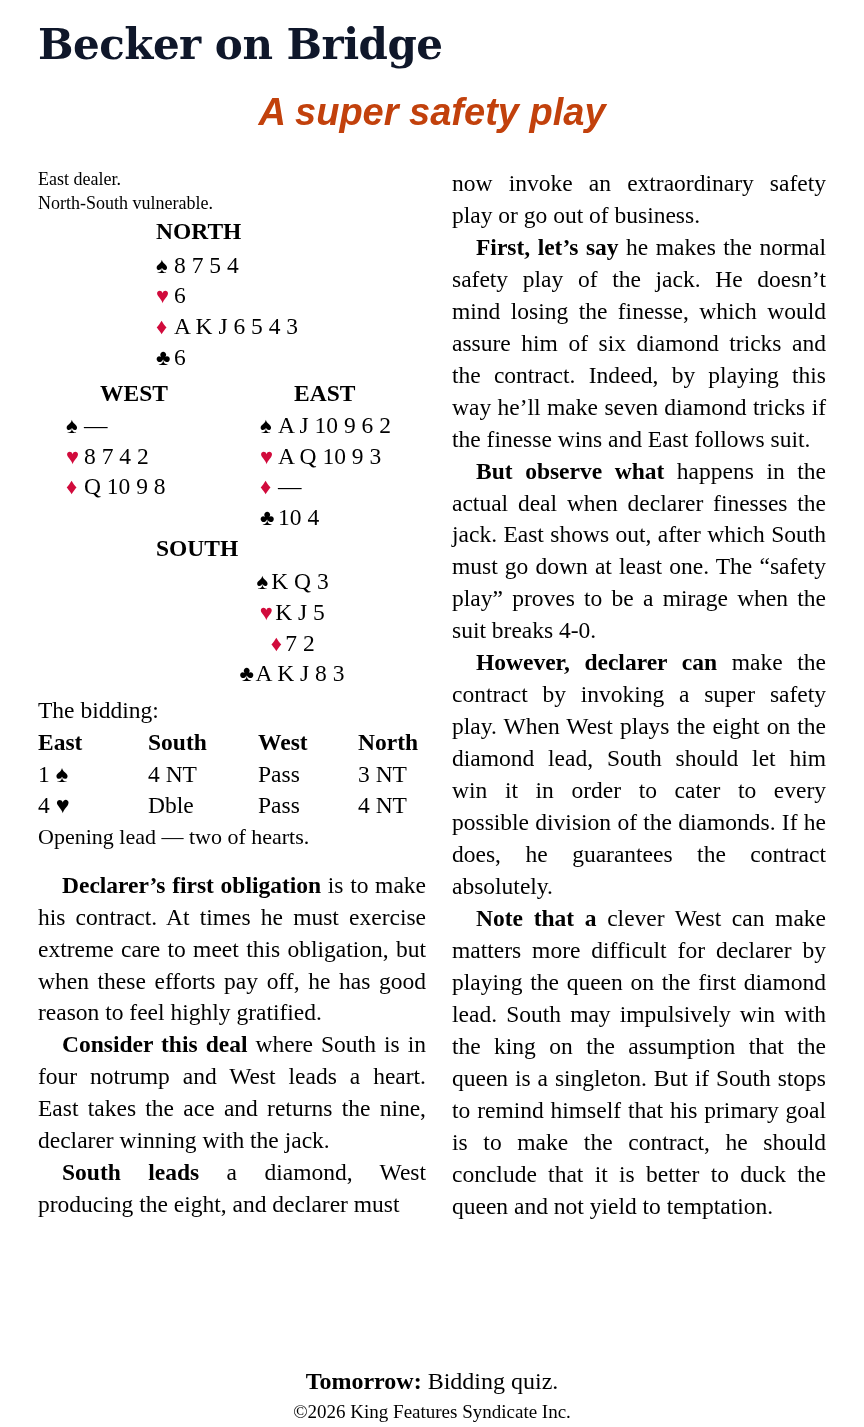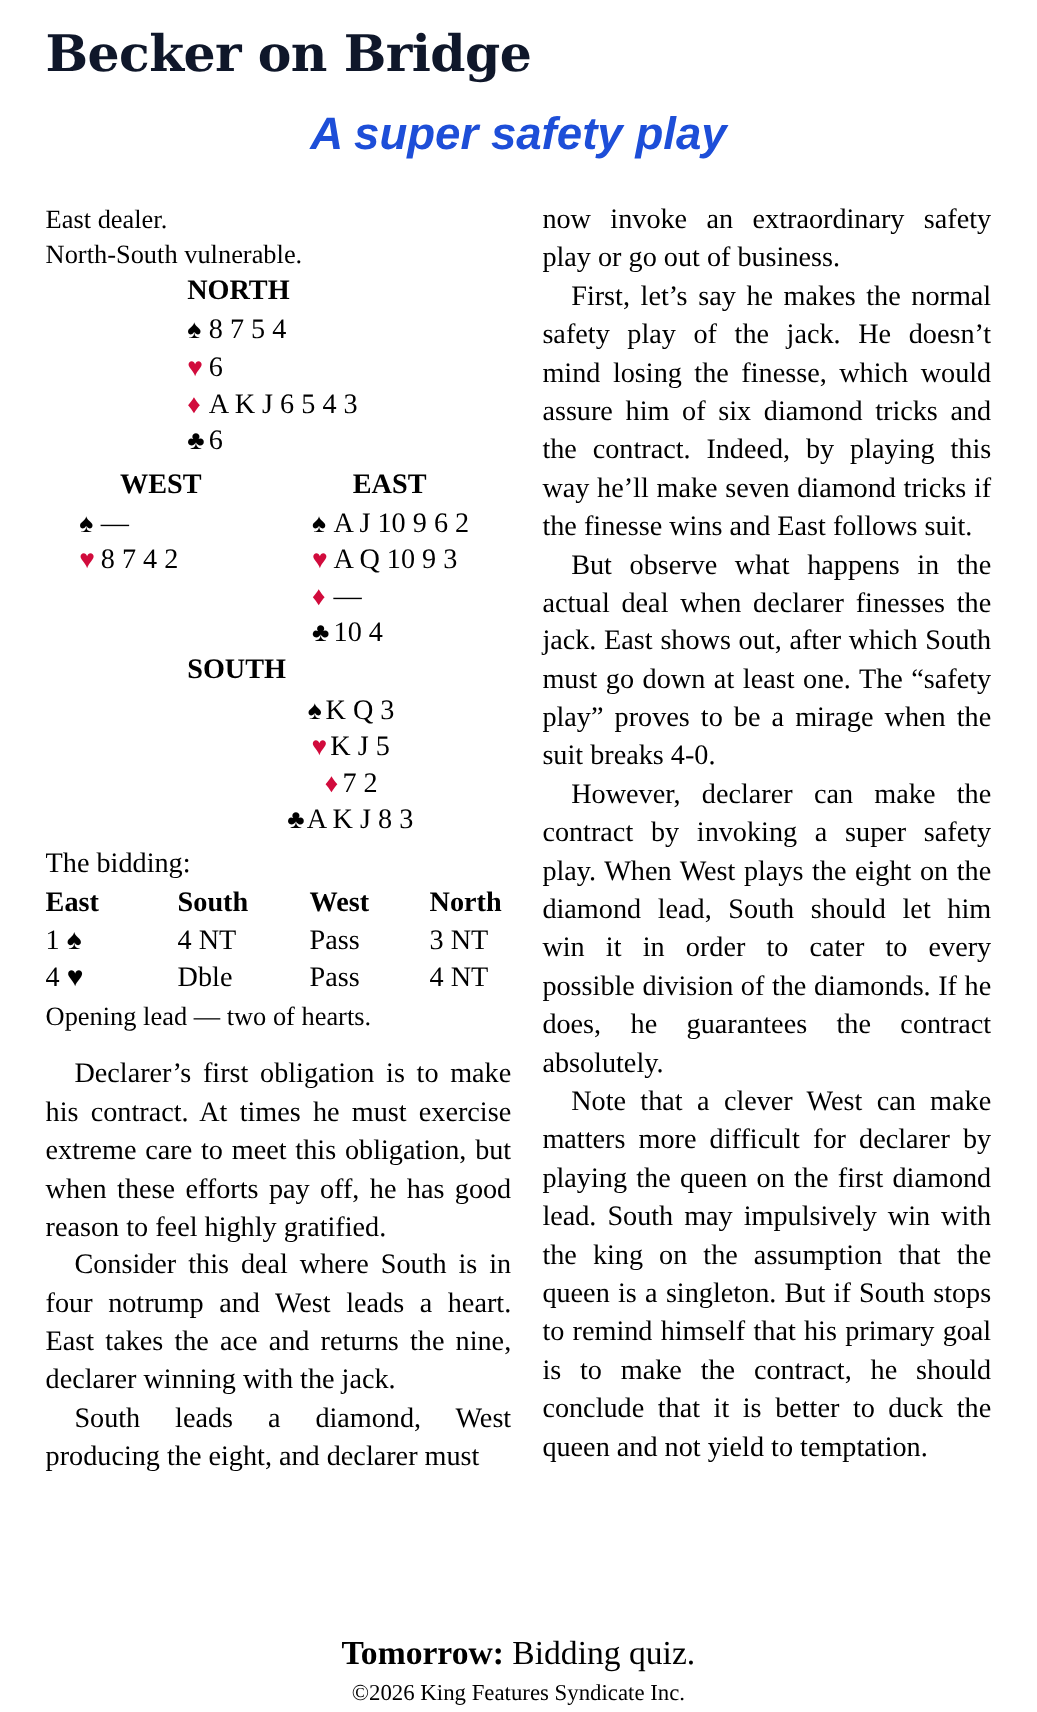--- a/index.html
+++ b/index.html
@@ -29,38 +29,38 @@
     letter-spacing: -0.5px;
     margin-top: 20px;
     margin-bottom: 4px;
   }
   .headline {
     text-align: center;
     font-family: "Liberation Sans", sans-serif;
     font-style: italic;
     font-weight: bold;
     font-size: 38px;
-    color: #1d4ed8;
+    color: #c2410c;
     margin-top: 22px;
     margin-bottom: 14px;
   }
   .columns {
     display: flex;
     gap: 26px;
     margin-top: 34px;
   }
   .col {
     width: 388px;
     font-size: 23.5px;
     line-height: 1.36;
     text-align: justify;
   }
   .col.left { text-align: left; }
   .dealer-line {
-    font-size: 22px;
+    font-size: 18px;
     line-height: 1.33;
   }
   .north-block {
     margin-top: 2px;
     padding-left: 118px;
   }
   .south-block {
     padding-left: 118px;
     margin-top: 2px;
     text-align: center;
@@ -124,30 +124,30 @@
   table.bidding col.c4 { width: 68px; }
   .opening {
     font-size: 22px;
     margin-bottom: 18px;
   }
   p.body {
     margin: 0;
     text-indent: 24px;
     text-align: justify;
   }
-  .lead-in { font-weight: normal; }
+  .lead-in { font-weight: bold; }
   .footer {
     position: absolute;
     left: 0;
     right: 0;
     bottom: 24px;
     text-align: center;
   }
   .tomorrow {
-    font-size: 28px;
+    font-size: 24px;
   }
   .tomorrow b { font-weight: bold; }
   .copyright {
     font-size: 19px;
     margin-top: 6px;
   }
 </style>
 </head>
 <body>
 
@@ -170,20 +170,21 @@
         <div class="suitrow"><span class="suit red">♥</span><span>6</span></div>
         <div class="suitrow"><span class="suit red">♦</span><span>A K J 6 5 4 3</span></div>
         <div class="suitrow"><span class="suit black">♣</span><span>6</span></div>
       </div>
 
       <div class="we-row">
         <div class="we-col west">
           <div class="we-head">WEST</div>
           <div class="suitrow"><span class="suit black">♠</span><span>—</span></div>
           <div class="suitrow"><span class="suit red">♥</span><span>8 7 4 2</span></div>
+          <div class="suitrow"><span class="suit red">♦</span><span>Q 10 9 8</span></div>
         </div>
         <div class="we-col east">
           <div class="we-head">EAST</div>
           <div class="suitrow"><span class="suit black">♠</span><span>A J 10 9 6 2</span></div>
           <div class="suitrow"><span class="suit red">♥</span><span>A Q 10 9 3</span></div>
           <div class="suitrow"><span class="suit red">♦</span><span>—</span></div>
           <div class="suitrow"><span class="suit black">♣</span><span>10 4</span></div>
         </div>
       </div>
 

